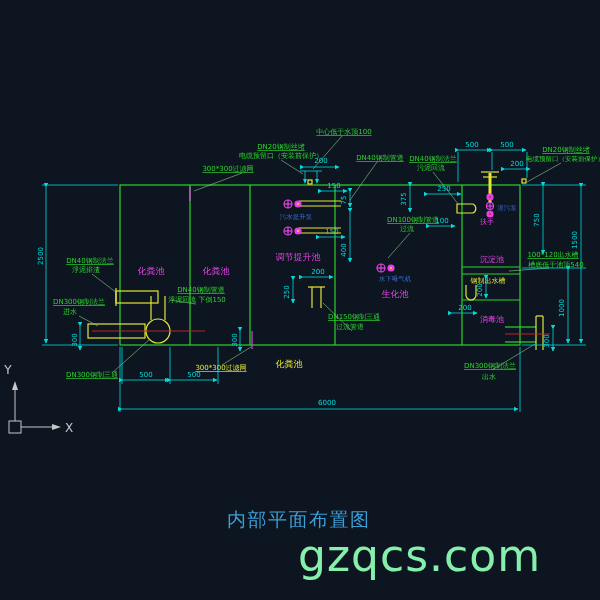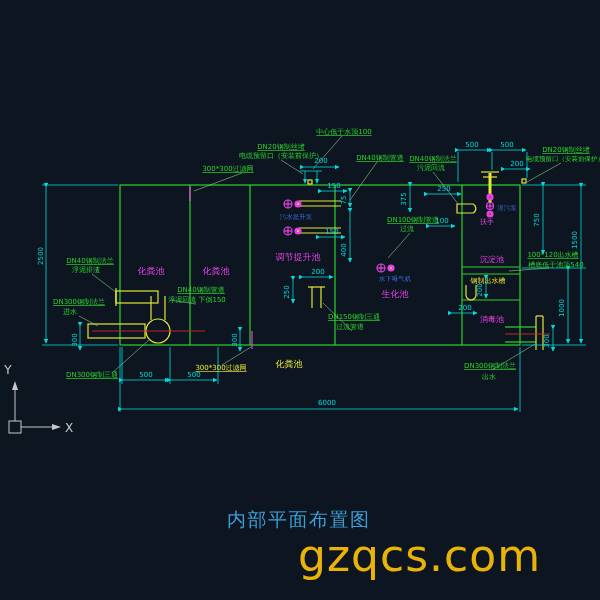--- a/index.html
+++ b/index.html
@@ -9,21 +9,21 @@
   svg text{font-family:"DejaVu Sans",sans-serif;}
   .gr{stroke:#2dd42d;fill:none;stroke-width:1.2;}
   .cy{stroke:#00dcdc;fill:none;stroke-width:0.8;}
   .ye{stroke:#e6e636;fill:none;stroke-width:1.2;}
   .mg{stroke:#e643e6;fill:none;stroke-width:1.2;}
   .rd{stroke:#cc2a2a;fill:none;stroke-width:0.9;}
   .ld{stroke:#8fcf8f;fill:none;stroke-width:0.6;}
   .wh{stroke:#c8c8c8;fill:none;stroke-width:1;}
   .title{position:absolute;left:227px;top:495px;font-size:19px;letter-spacing:1.5px;
          color:#3d9ed6;white-space:nowrap;margin-top:12px;}
-  .watermark{position:absolute;left:298px;top:530px;font-size:44px;color:#eab308;
+  .watermark{position:absolute;left:298px;top:530px;font-size:44px;color:#86efac;
          white-space:nowrap;letter-spacing:1px;}
 </style>
 </head>
 <body>
 
 <div class="stage">
   <svg id="drawing" width="600" height="600" viewBox="0 0 600 600">
     <defs>
       <marker id="ar" markerWidth="8" markerHeight="8" refX="5.5" refY="3" orient="auto">
         <path d="M0,0L6,3L0,6z" fill="#00dcdc"></path>

